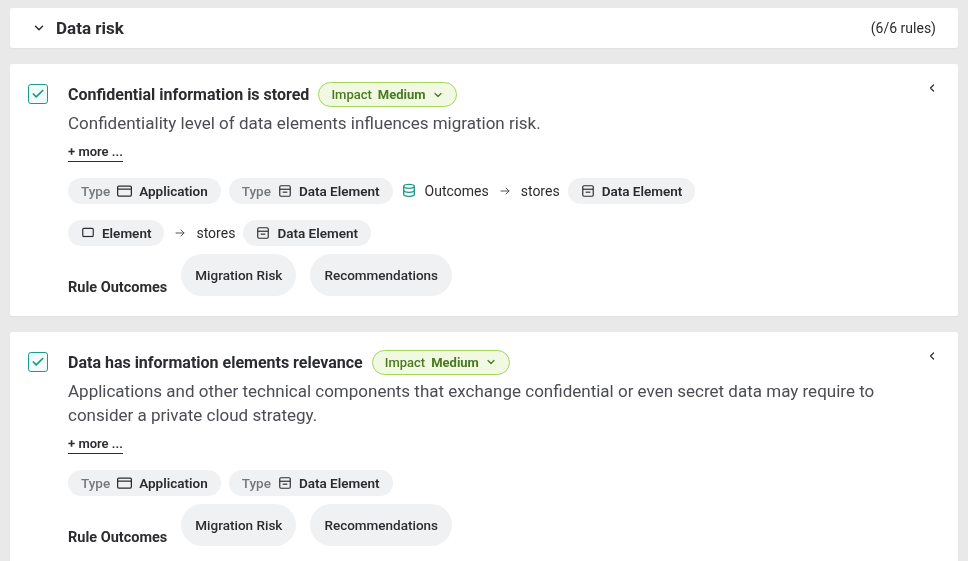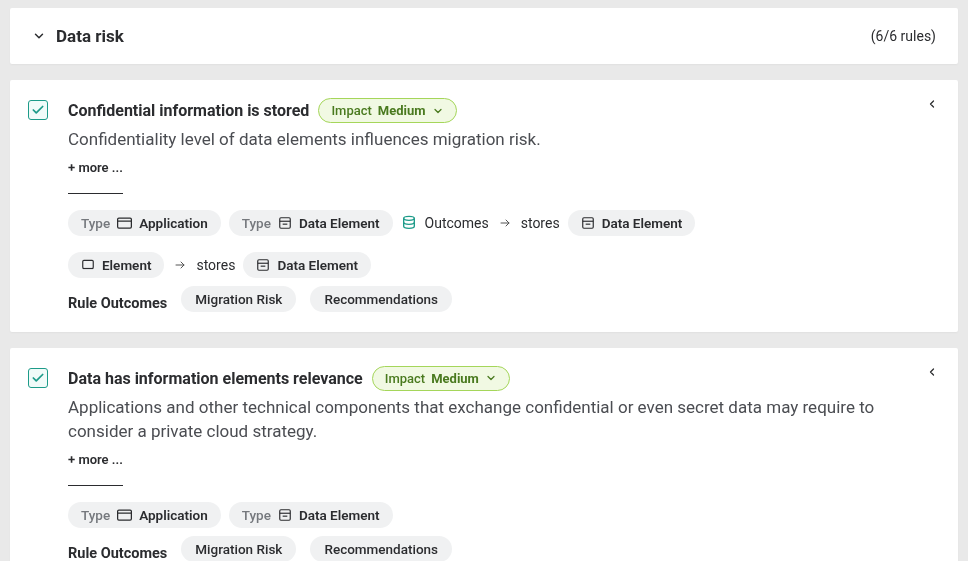--- a/index.html
+++ b/index.html
@@ -8,21 +8,21 @@
     font-family: -apple-system, BlinkMacSystemFont, "Segoe UI", Roboto, Helvetica, Arial, sans-serif;
     background: #e9e9e9;
     width: 968px;
     padding: 0 10px 20px 10px;
     color: #2b2c2f;
   }
 
   .section-header {
     background: #ffffff;
     border-radius: 2px;
-    padding: 18px 22px;
+    padding: 10px 22px;
     margin-top: 8px;
     display: flex;
     align-items: center;
     justify-content: space-between;
     box-shadow: 0 1px 2px rgba(0,0,0,0.04);
   }
   .section-header .left {
     display: flex;
     align-items: center;
     gap: 10px;
@@ -100,21 +100,21 @@
     color: #4b4d52;
     line-height: 1.45;
   }
   .more-link {
     display: inline-block;
     margin-top: 8px;
     font-size: 13px;
     font-weight: 600;
     color: #2b2c2f;
     border-bottom: 1.5px solid #2b2c2f;
-    padding-bottom: 18px;
+    padding-bottom: 2px;
     cursor: pointer;
   }
 
   .chip-row {
     display: flex;
     flex-wrap: wrap;
     align-items: center;
     gap: 8px;
     margin-top: 16px;
   }
@@ -143,21 +143,21 @@
   .outcomes-label {
     font-size: 14.5px;
     font-weight: 700;
     color: #2b2c2f;
   }
   .outcome-chip {
     display:inline-flex;
     align-items:center;
     background: #f0f1f2;
     border-radius: 999px;
-    padding: 5px 14px;
+    padding: 13px 14px;
     font-size: 13.5px;
     color: #2b2c2f;
     font-weight: 500;
   }
 
   .collapse-arrow {
     position: absolute;
     top: 18px;
     right: 20px;
     cursor: pointer;

